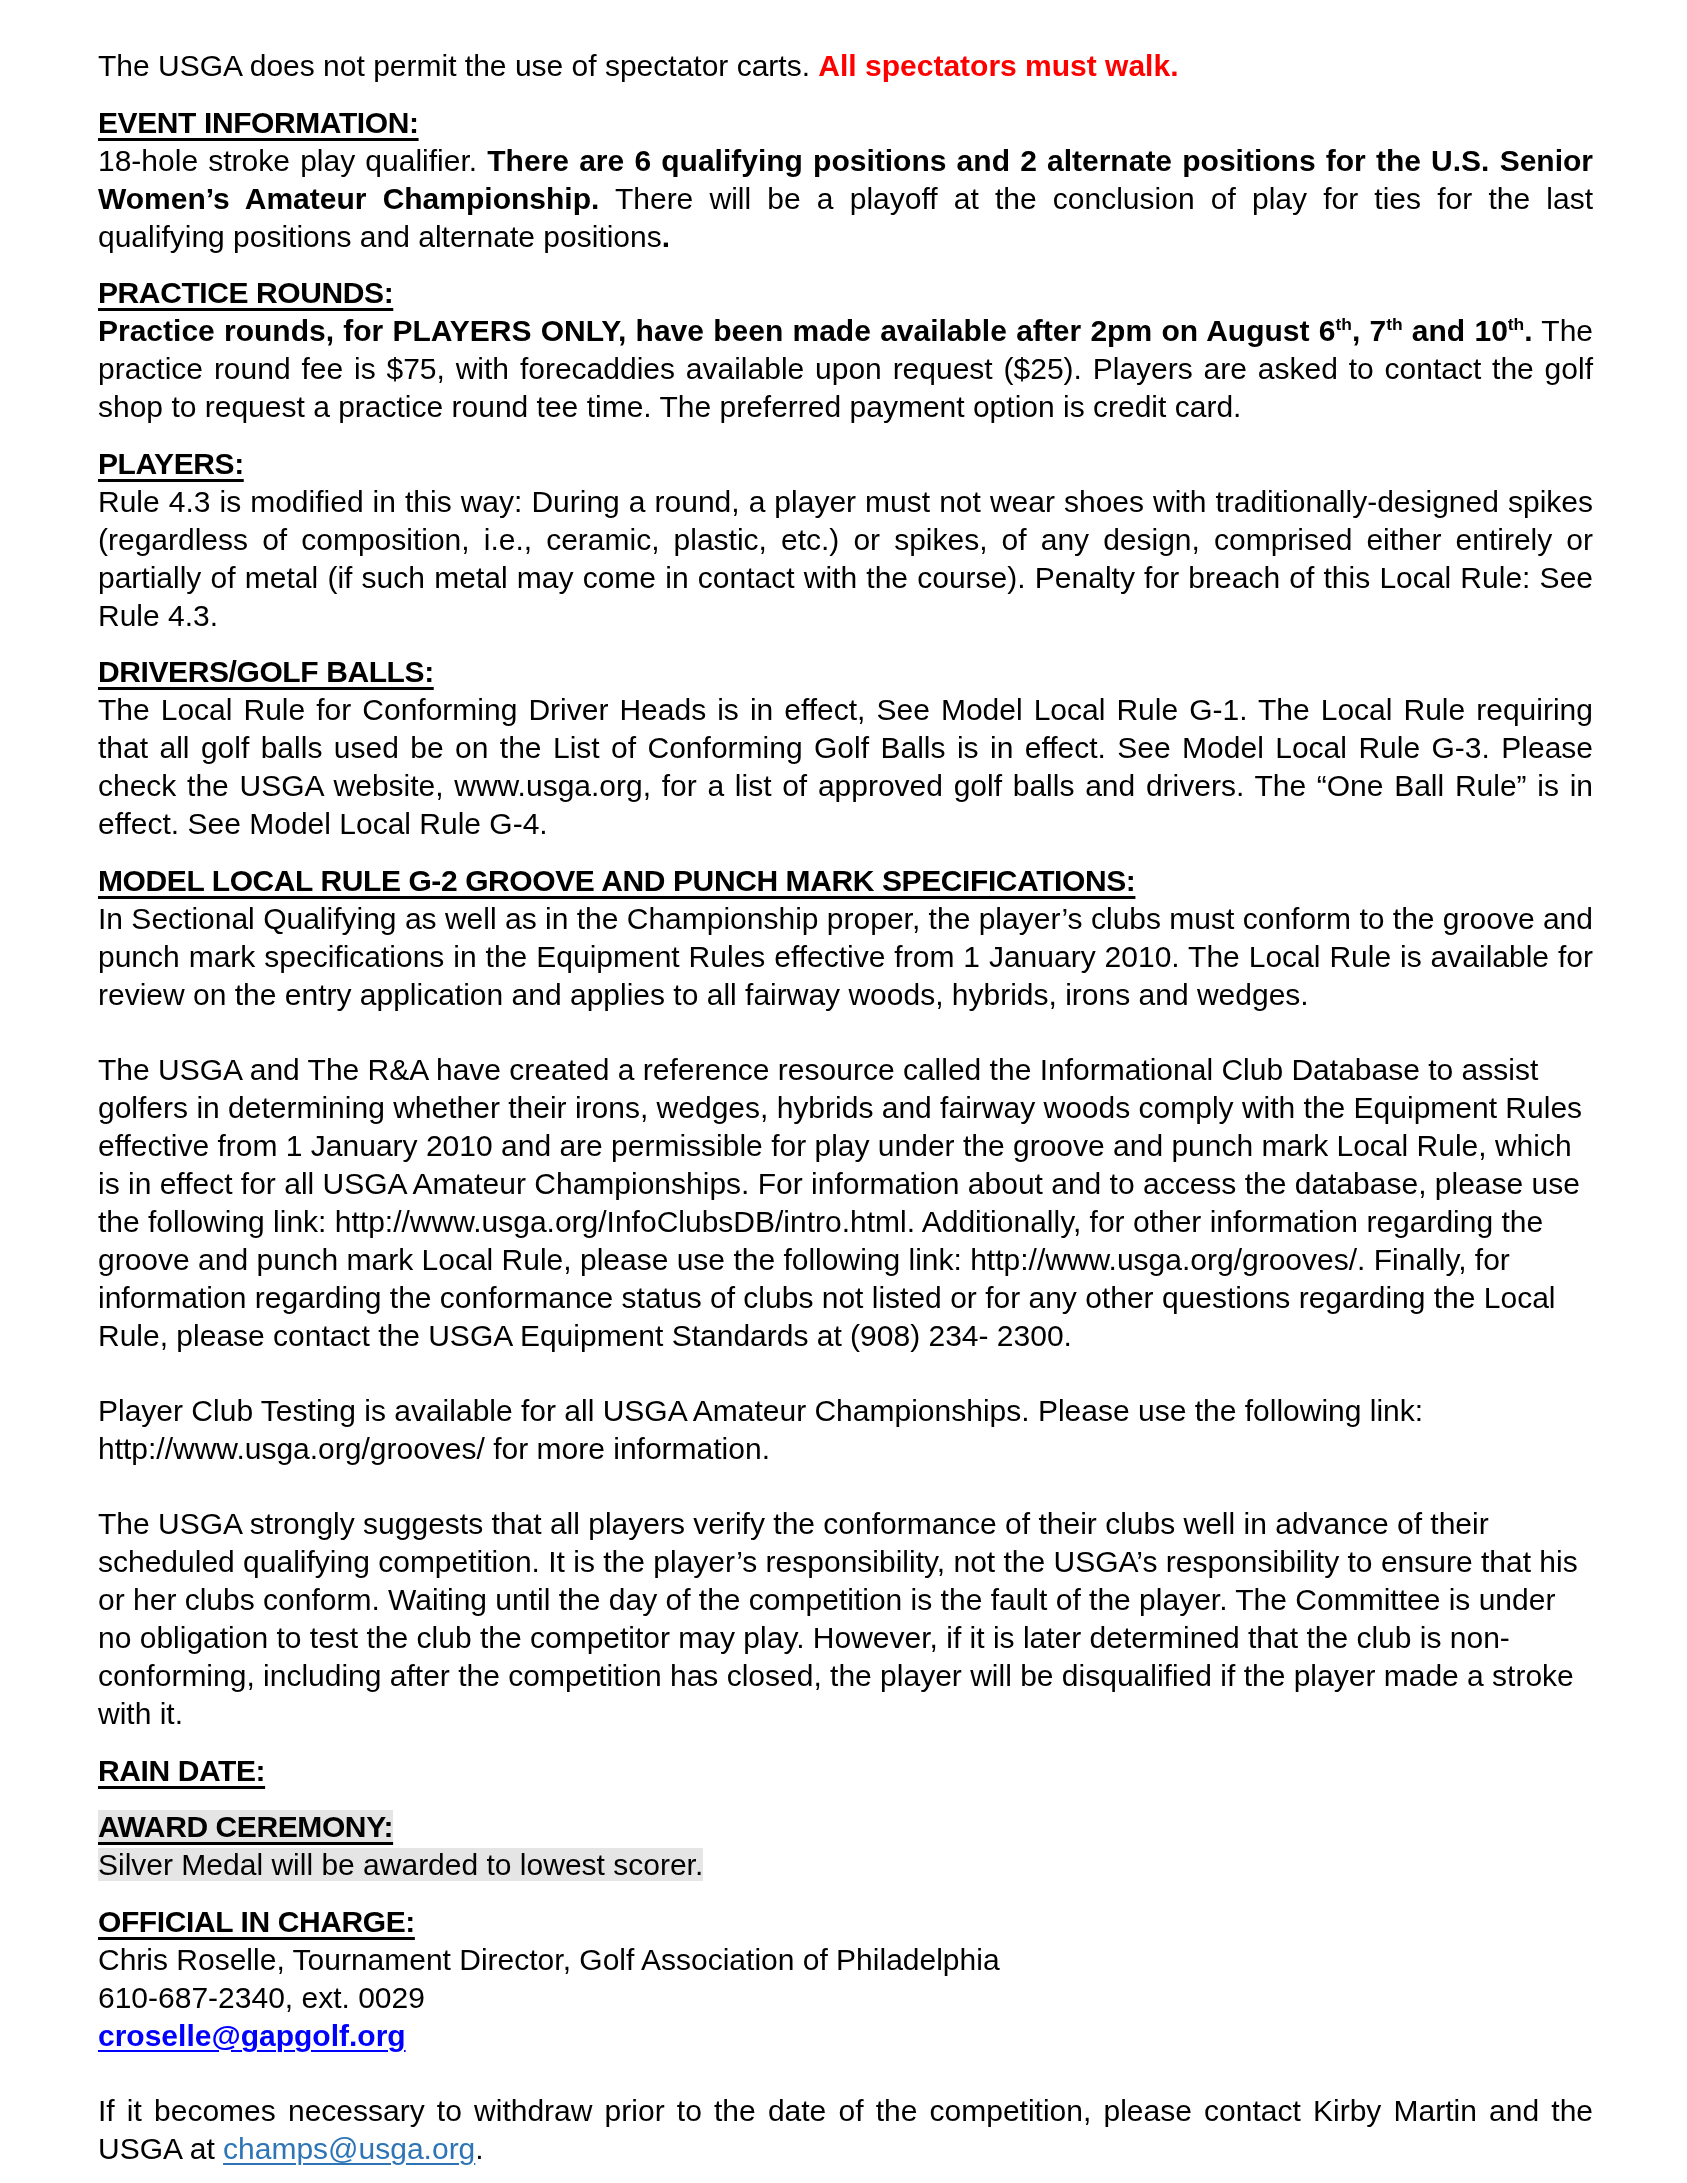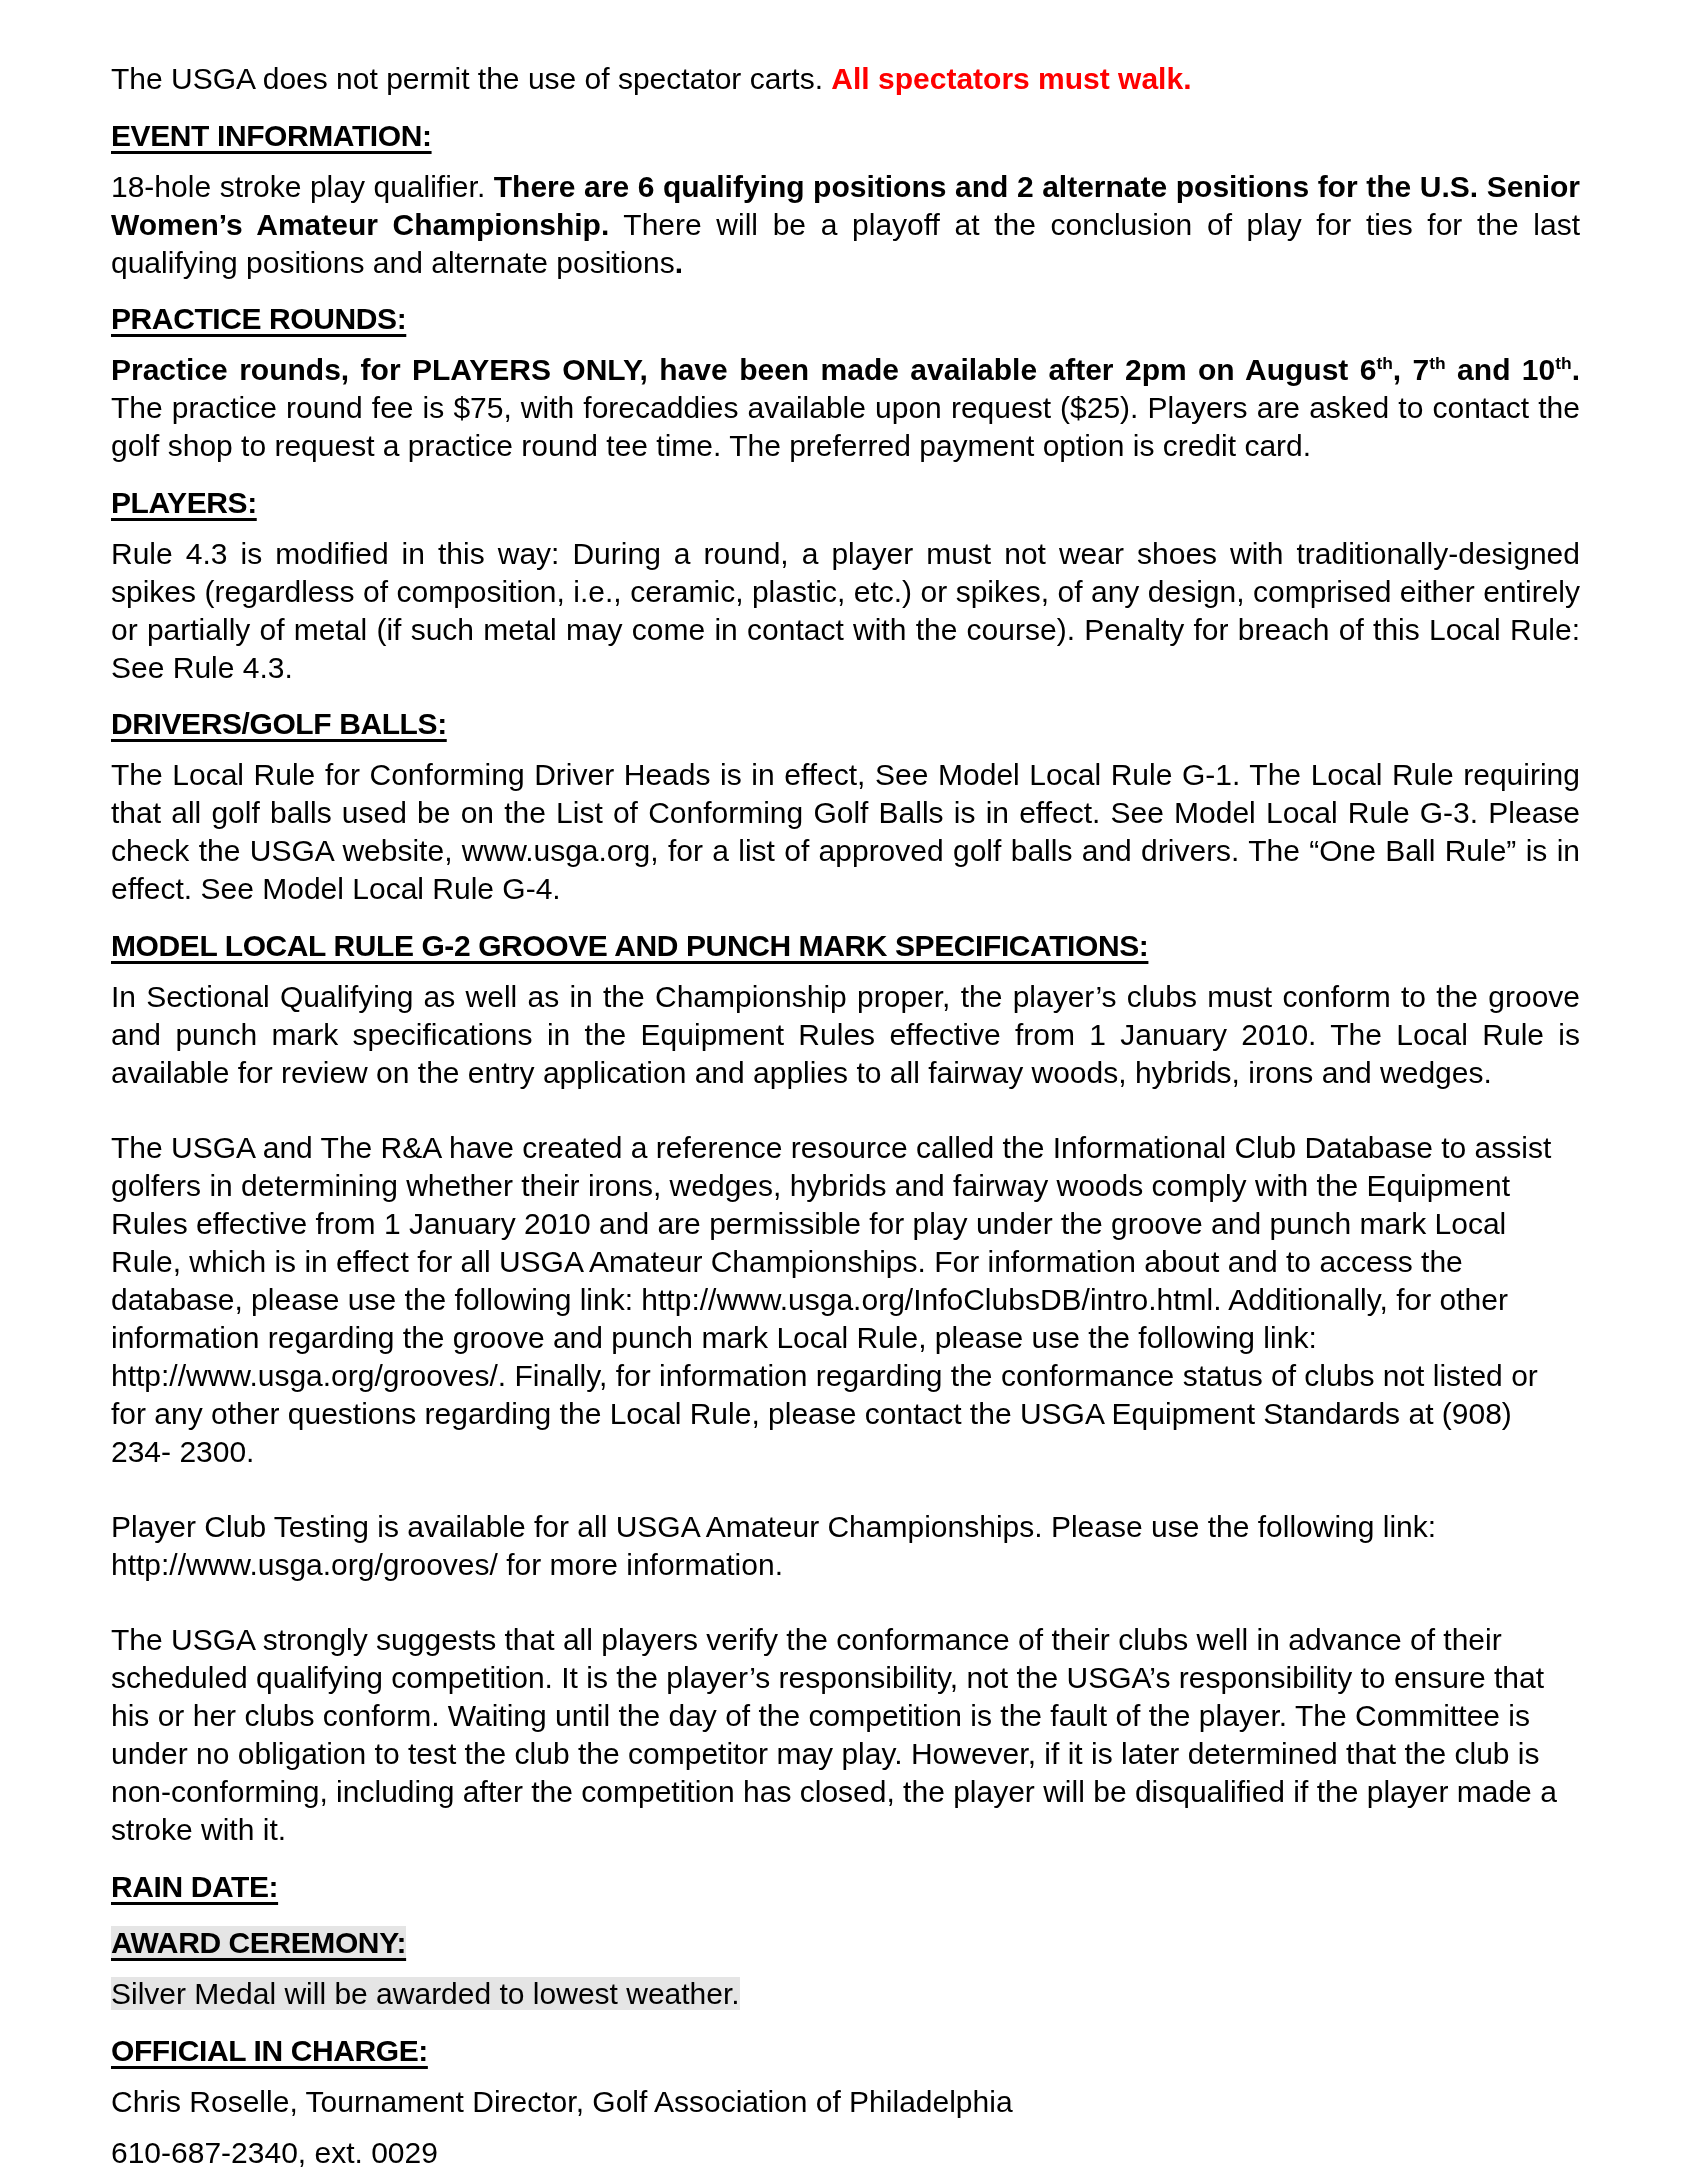--- a/index.html
+++ b/index.html
@@ -13,21 +13,21 @@
     height: 2183px;
     box-sizing: border-box;
     background: #ffffff;
     padding: 47px 94px 0 98px;
     font-family: "Liberation Sans", sans-serif;
     font-size: 30px;
     line-height: 38px;
     color: #000000;
     overflow: hidden;
   }
-  .blk { margin: 13px; }
+  .blk { margin: 0; }
   .blk.justify { text-align: justify; }
   .blk.heading {
     font-weight: bold;
     margin-top: 18.6px;
     letter-spacing: -0.4px;
   }
   .blk.heading > span, .blk.heading > a {
     text-decoration: underline;
     text-decoration-thickness: 2.5px;
     text-underline-offset: 5px;
@@ -61,20 +61,20 @@
     <div class="blk justify"><span>Rule 4.3 is modified in this way: During a round, a player must not wear shoes with traditionally-designed spikes (regardless of composition, i.e., ceramic, plastic, etc.) or spikes, of any design, comprised either entirely or partially of metal (if such metal may come in contact with the course).  Penalty for breach of this Local Rule: See Rule 4.3.</span></div>
     <div class="blk heading"><span>DRIVERS/GOLF BALLS:</span></div>
     <div class="blk justify"><span>The Local Rule for Conforming Driver Heads is in effect, See Model Local Rule G-1. The Local Rule requiring that all golf balls used be on the List of Conforming Golf Balls is in effect. See Model Local Rule G-3. Please check the USGA website, www.usga.org, for a list of approved golf balls and drivers. The “One Ball Rule” is in effect.  See Model Local Rule G-4.</span></div>
     <div class="blk heading"><span>MODEL LOCAL RULE G-2 GROOVE AND PUNCH MARK SPECIFICATIONS:</span></div>
     <div class="blk justify"><span>In Sectional Qualifying as well as in the Championship proper, the player’s clubs must conform to the groove and punch mark specifications in the Equipment Rules effective from 1 January 2010. The Local Rule is available for review on the entry application and applies to all fairway woods, hybrids, irons and wedges.</span></div>
     <div class="blk spaced"><span>The USGA and The R&amp;A have created a reference resource called the Informational Club Database to assist golfers in determining whether their irons, wedges, hybrids and fairway woods comply with the Equipment Rules effective from 1 January 2010 and are permissible for play under the groove and punch mark Local Rule, which is in effect for all USGA Amateur Championships. For information about and to access the database, please use the following link: http://www.usga.org/InfoClubsDB/intro.html. Additionally, for other information regarding the groove and punch mark Local Rule, please use the following link: http://www.usga.org/grooves/. Finally, for information regarding the conformance status of clubs not listed or for any other questions regarding the Local Rule, please contact the USGA Equipment Standards at (908) 234- 2300.</span></div>
     <div class="blk spaced"><span>Player Club Testing is available for all USGA Amateur Championships. Please use the following link: http://www.usga.org/grooves/ for more information.</span></div>
     <div class="blk spaced"><span>The USGA strongly suggests that all players verify the conformance of their clubs well in advance of their scheduled qualifying competition. It is the player’s responsibility, not the USGA’s responsibility to ensure that his or her clubs conform. Waiting until the day of the competition is the fault of the player. The Committee is under no obligation to test the club the competitor may play. However, if it is later determined that the club is non-conforming, including after the competition has closed, the player will be disqualified if the player made a stroke with it.</span></div>
     <div class="blk heading"><span>RAIN DATE:</span></div>
     <div class="blk heading"><span class="hl">AWARD CEREMONY:</span></div>
-    <div class="blk"><span class="hl">Silver Medal will be awarded to lowest weather. </span></div>
+    <div class="blk"><span class="hl">Silver Medal will be awarded to lowest scorer. </span></div>
     <div class="blk heading"><span>OFFICIAL IN CHARGE:</span></div>
     <div class="blk"><span>Chris Roselle, Tournament Director, Golf Association of Philadelphia</span></div>
     <div class="blk"><span>610-687-2340, ext. 0029</span></div>
     <div class="blk"><a class="link" style="color: rgb(0, 0, 255); font-weight: bold;">croselle@gapgolf.org</a></div>
     <div class="blk justify spaced"><span>If it becomes necessary to withdraw prior to the date of the competition, please contact Kirby Martin and the USGA at </span><a class="link" style="color: rgb(46, 117, 182);">champs@usga.org</a><span>.</span></div>
   </div>
 
 
 </body></html>

